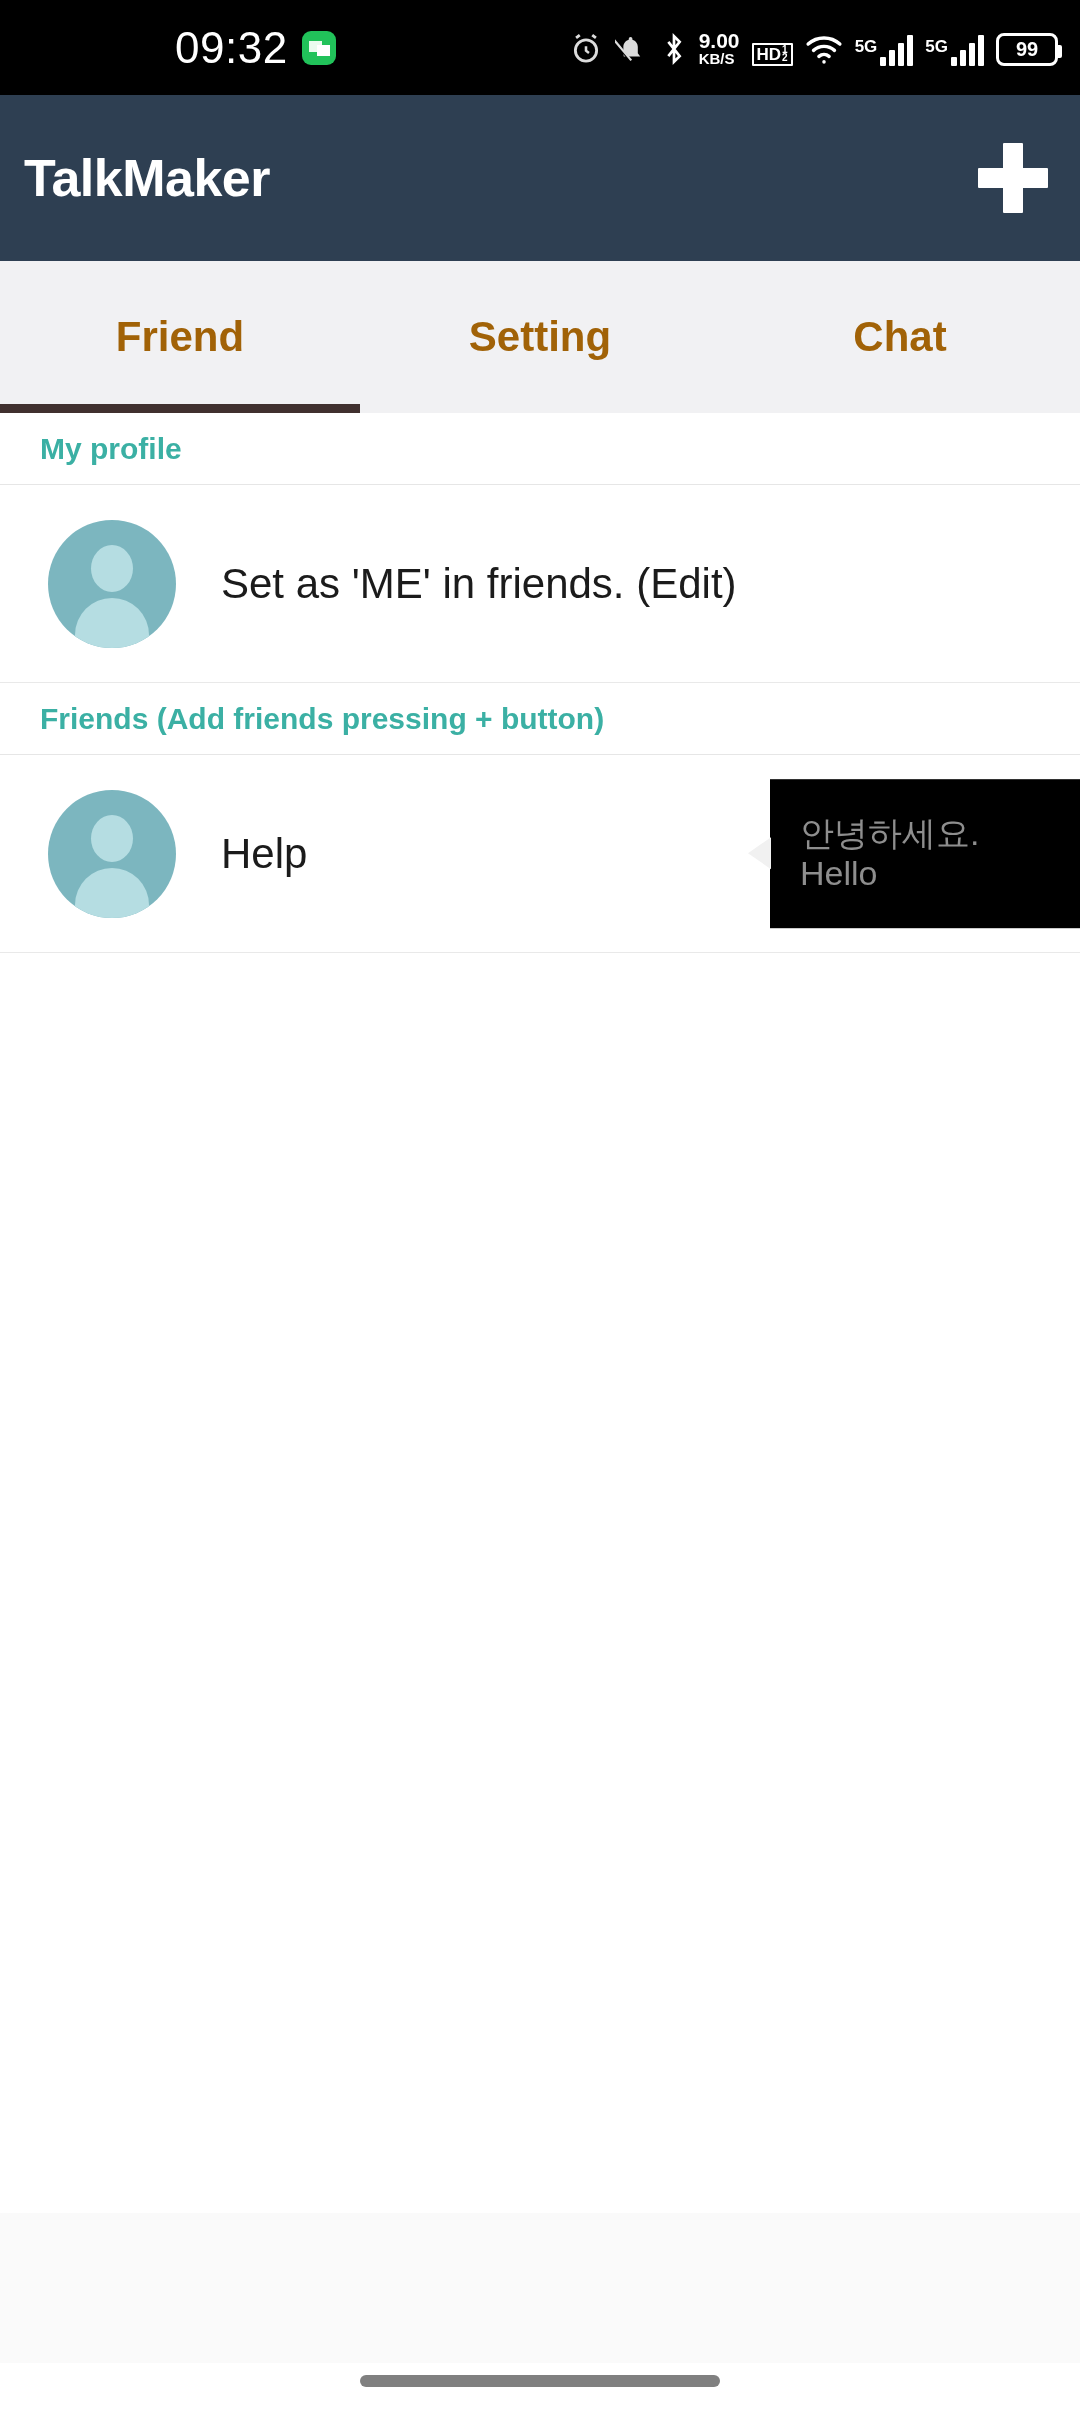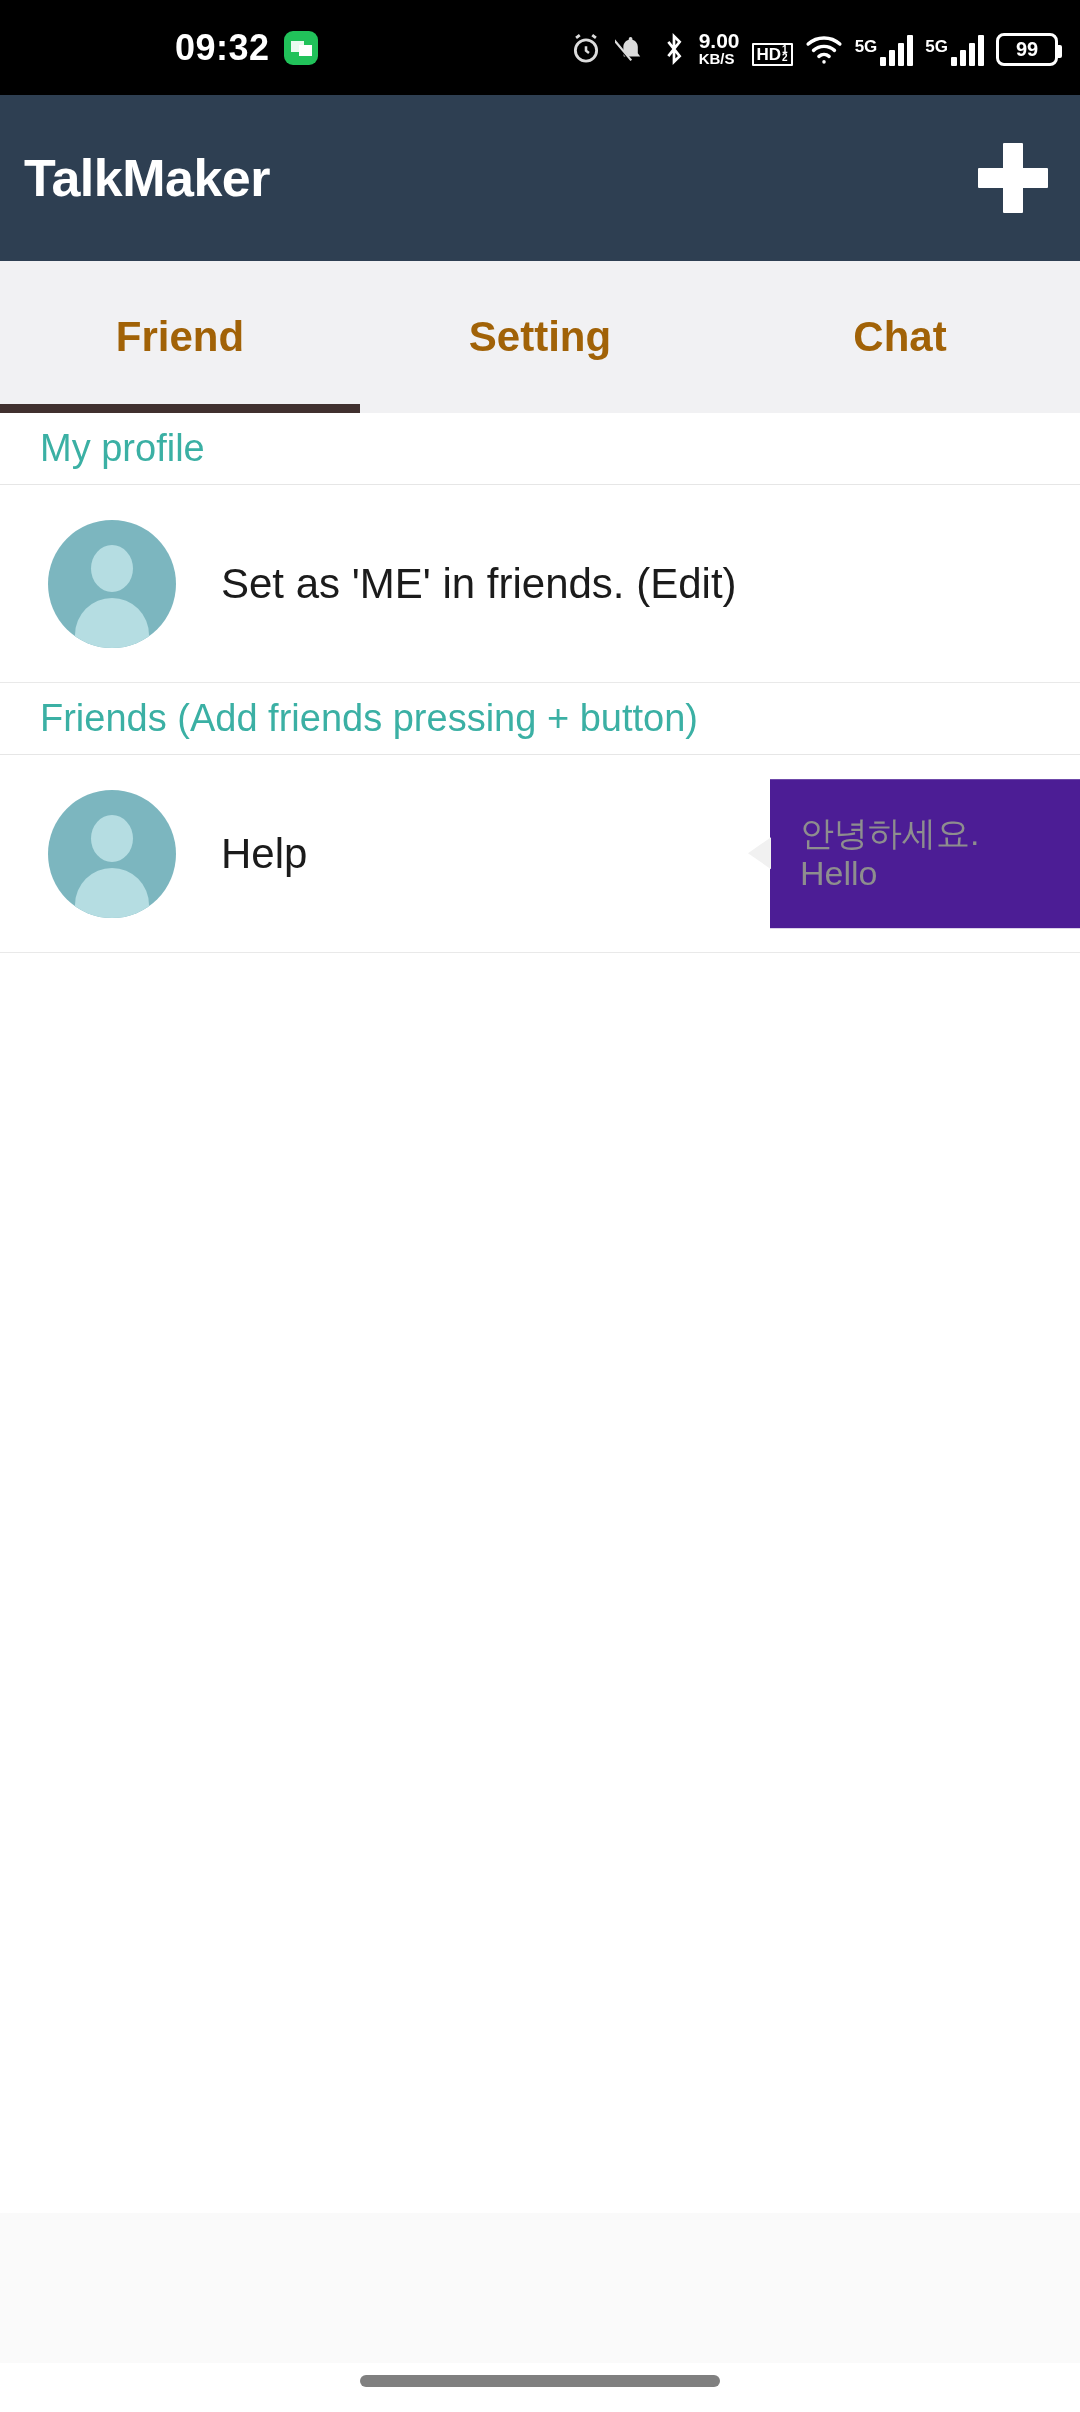--- a/index.html
+++ b/index.html
@@ -11,21 +11,21 @@
   }
   .phone { position:relative; width:1080px; height:2412px; background:#ffffff; }
 
   
   .statusbar {
     position:absolute; top:0; left:0; width:1080px; height:95px;
     background:#000000; color:#ffffff;
     display:flex; align-items:center;
   }
   .sb-left { display:flex; align-items:center; gap:14px; margin-left:175px; }
-  .sb-clock { font-size:36px; font-weight:700; letter-spacing:0.5px; line-height:1; }
+  .sb-clock { font-size:44px; font-weight:400; letter-spacing:0.5px; line-height:1; }
   .sb-chat-icon {
     width:34px; height:34px; border-radius:9px; background:#21C25A;
     position:relative; display:inline-block;
   }
   .sb-chat-icon:before {
     content:""; position:absolute; left:7px; top:10px;
     width:13px; height:11px; background:#eafbef;
   }
   .sb-chat-icon:after {
     content:""; position:absolute; left:15px; top:14px;
@@ -102,23 +102,24 @@
   }
 
   
   .content {
     position:absolute; top:413px; left:0; width:1080px; height:1800px;
     background:#ffffff;
   }
   .section-head {
     height:72px; display:flex; align-items:center;
     padding-left:40px;
-    color:#3bb0a4; font-size:38px;
+    color:#3bb0a4; font-size:30px;
     border-bottom:1px solid #e6e6e6;
     background:#ffffff;
+    font-weight:bold;
   }
   .row {
     height:198px; display:flex; align-items:center;
     padding:0 0 0 48px; border-bottom:1px solid #e9e9e9;
     background:#ffffff; position:relative; cursor:pointer;
   }
   .avatar {
     width:128px; height:128px; border-radius:50%;
     background:#7cb6bf; flex:0 0 auto; position:relative; overflow:hidden;
   }
@@ -134,21 +135,21 @@
     width:74px; height:62px;
     border-radius:38px 38px 0 0;
     background:#b5dde2;
   }
   .row-label {
     margin-left:45px; font-size:42px; color:#1b1b1b;
     white-space:nowrap;
   }
   .bubble {
     position:absolute; right:0px; top:50%; transform:translateY(-50%);
-    background:#4c1d95; color:#8e8e8e;
+    background:#000000; color:#8e8e8e;
     font-size:34px; padding:34px 30px 34px 30px;
     max-width:310px; line-height:1.2;
   }
   .bubble:before {
     content:""; position:absolute; left:-22px; top:50%;
     transform:translateY(-50%);
     width:0; height:0;
     border-top:16px solid transparent;
     border-bottom:16px solid transparent;
     border-right:23px solid #f1f1f1;

